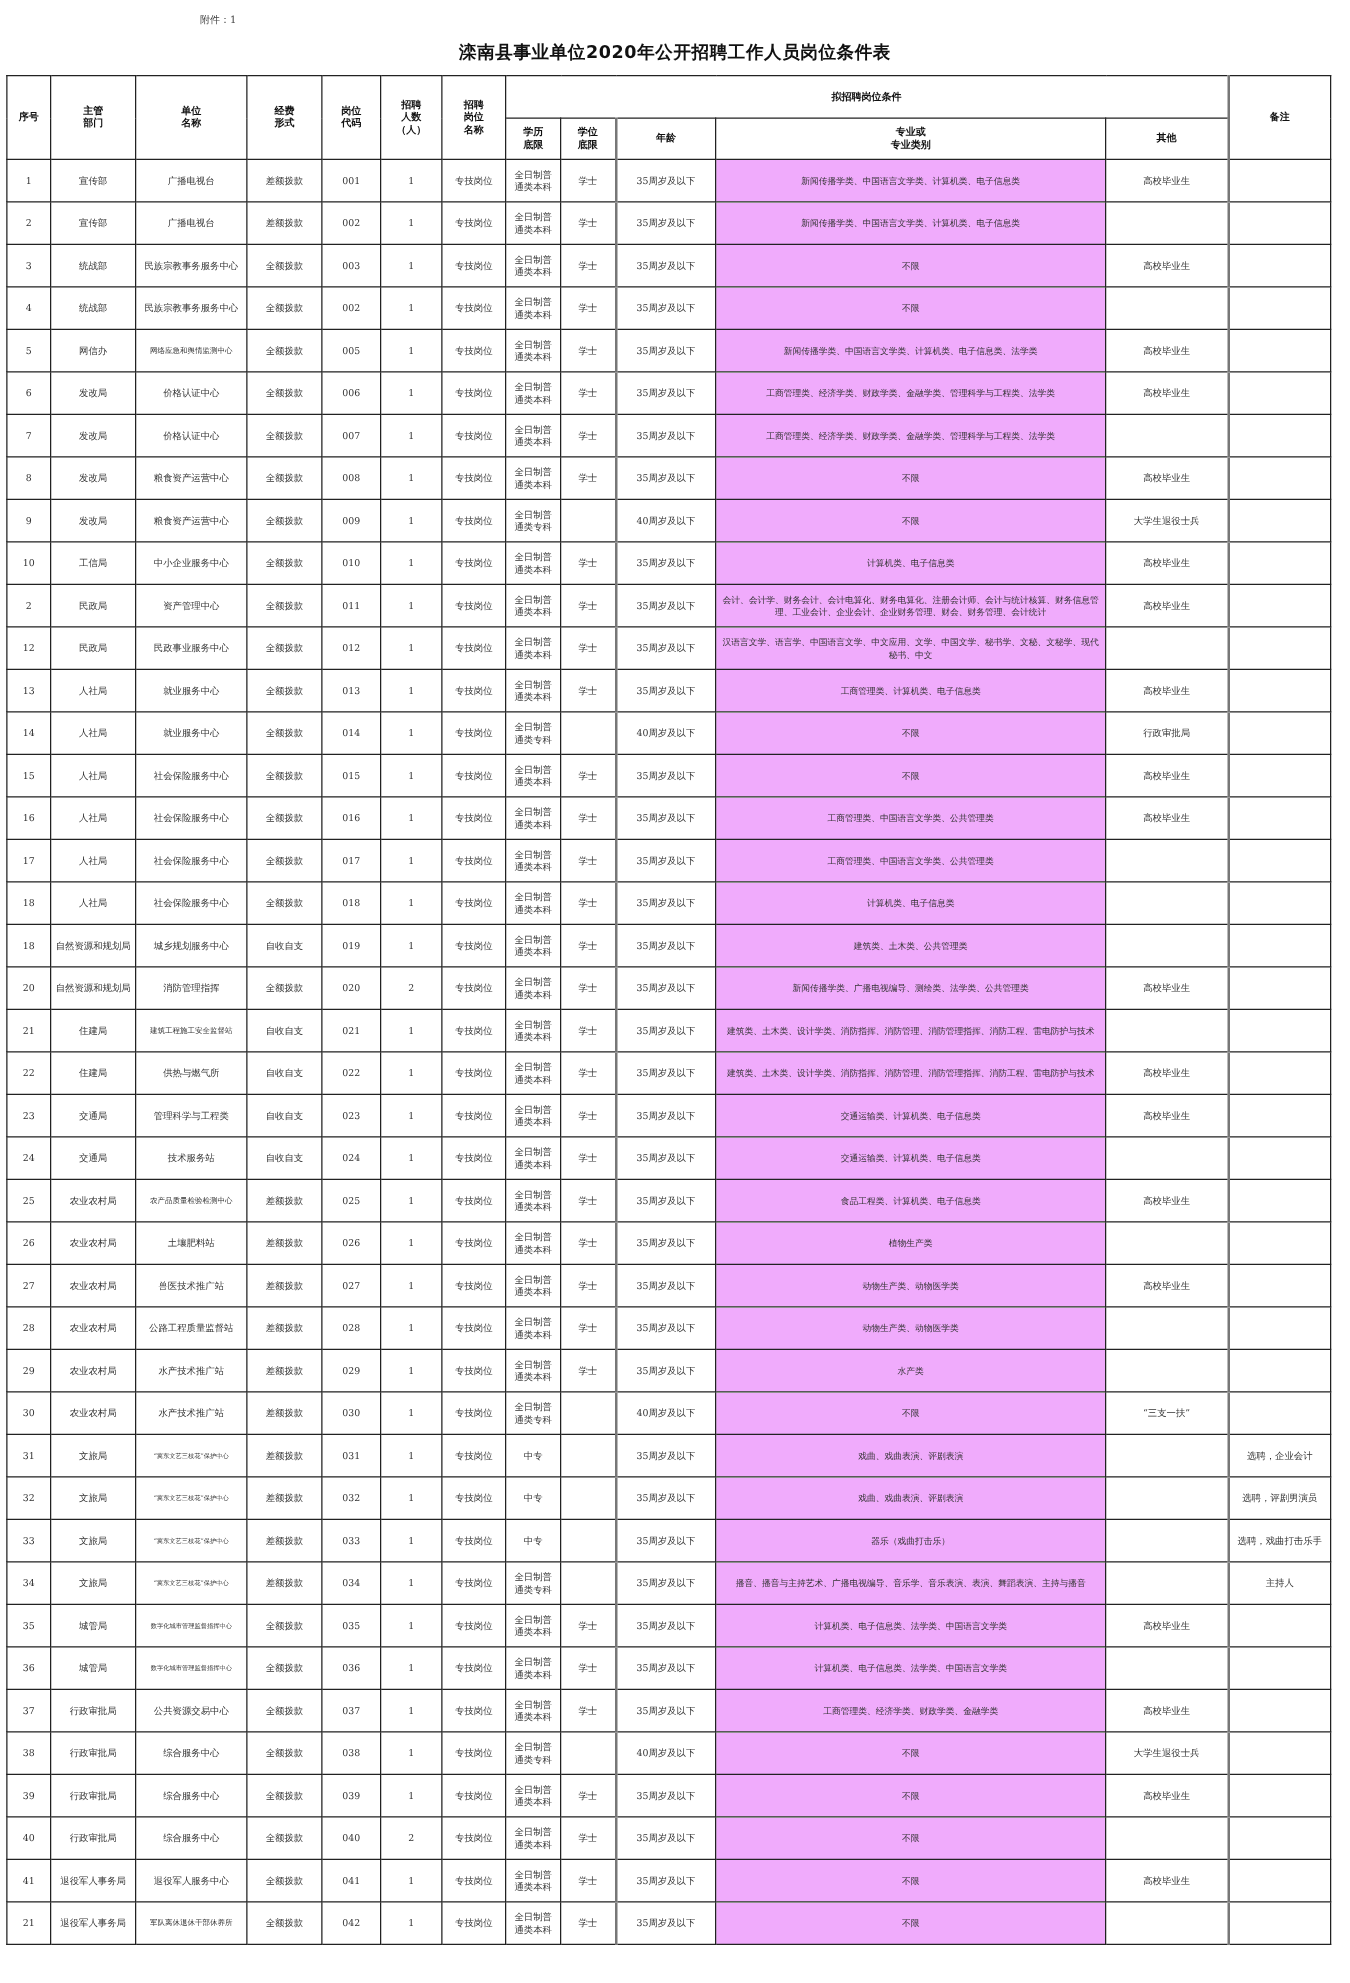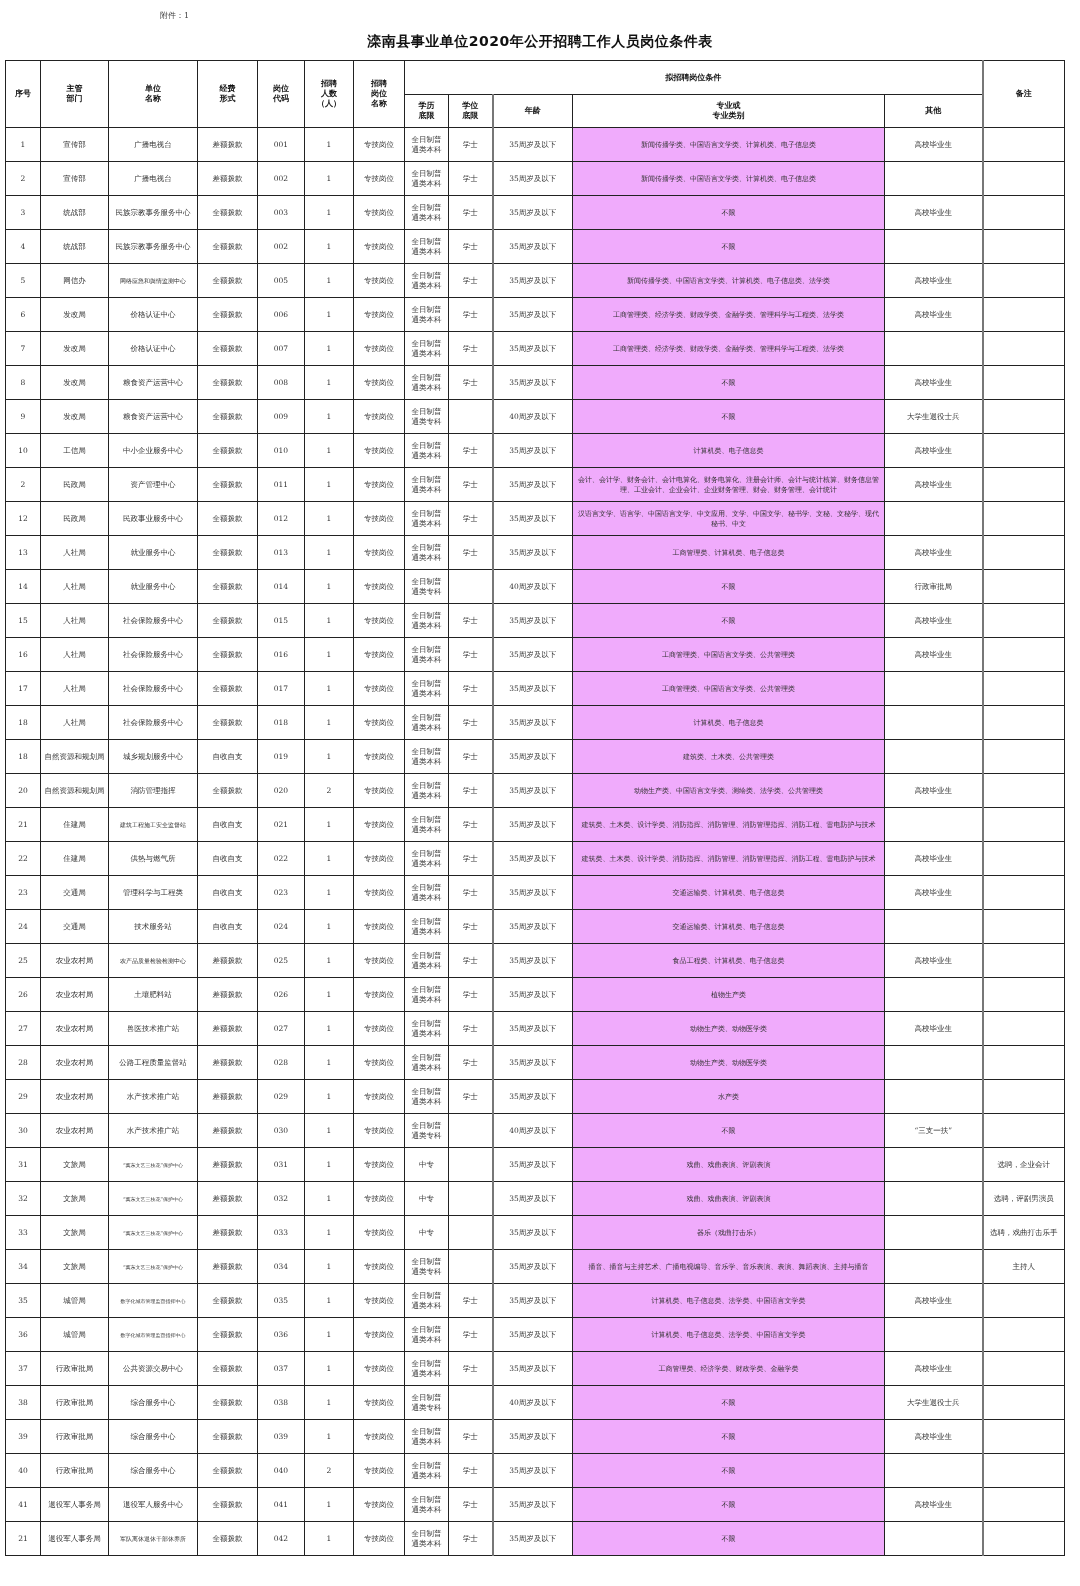--- a/index.html
+++ b/index.html
@@ -380,21 +380,21 @@
         <td>自然资源和规划局</td>
         <td>消防管理指挥</td>
         <td>全额拨款</td>
         <td>020</td>
         <td>2</td>
         <td>专技岗位</td>
         <td style="white-space: pre-line;">全日制普
 通类本科</td>
         <td>学士</td>
         <td class="thick-l">35周岁及以下</td>
-        <td class="major">动物生产类、中国语言文学类、测绘类、法学类、公共管理类</td>
+        <td class="major">新闻传播学类、广播电视编导、测绘类、法学类、公共管理类</td>
         <td>高校毕业生</td>
         <td class="thick-l"></td>
       </tr>
       <tr>
         <td>21</td>
         <td>住建局</td>
         <td class="small">建筑工程施工安全监督站</td>
         <td>自收自支</td>
         <td>021</td>
         <td>1</td>

